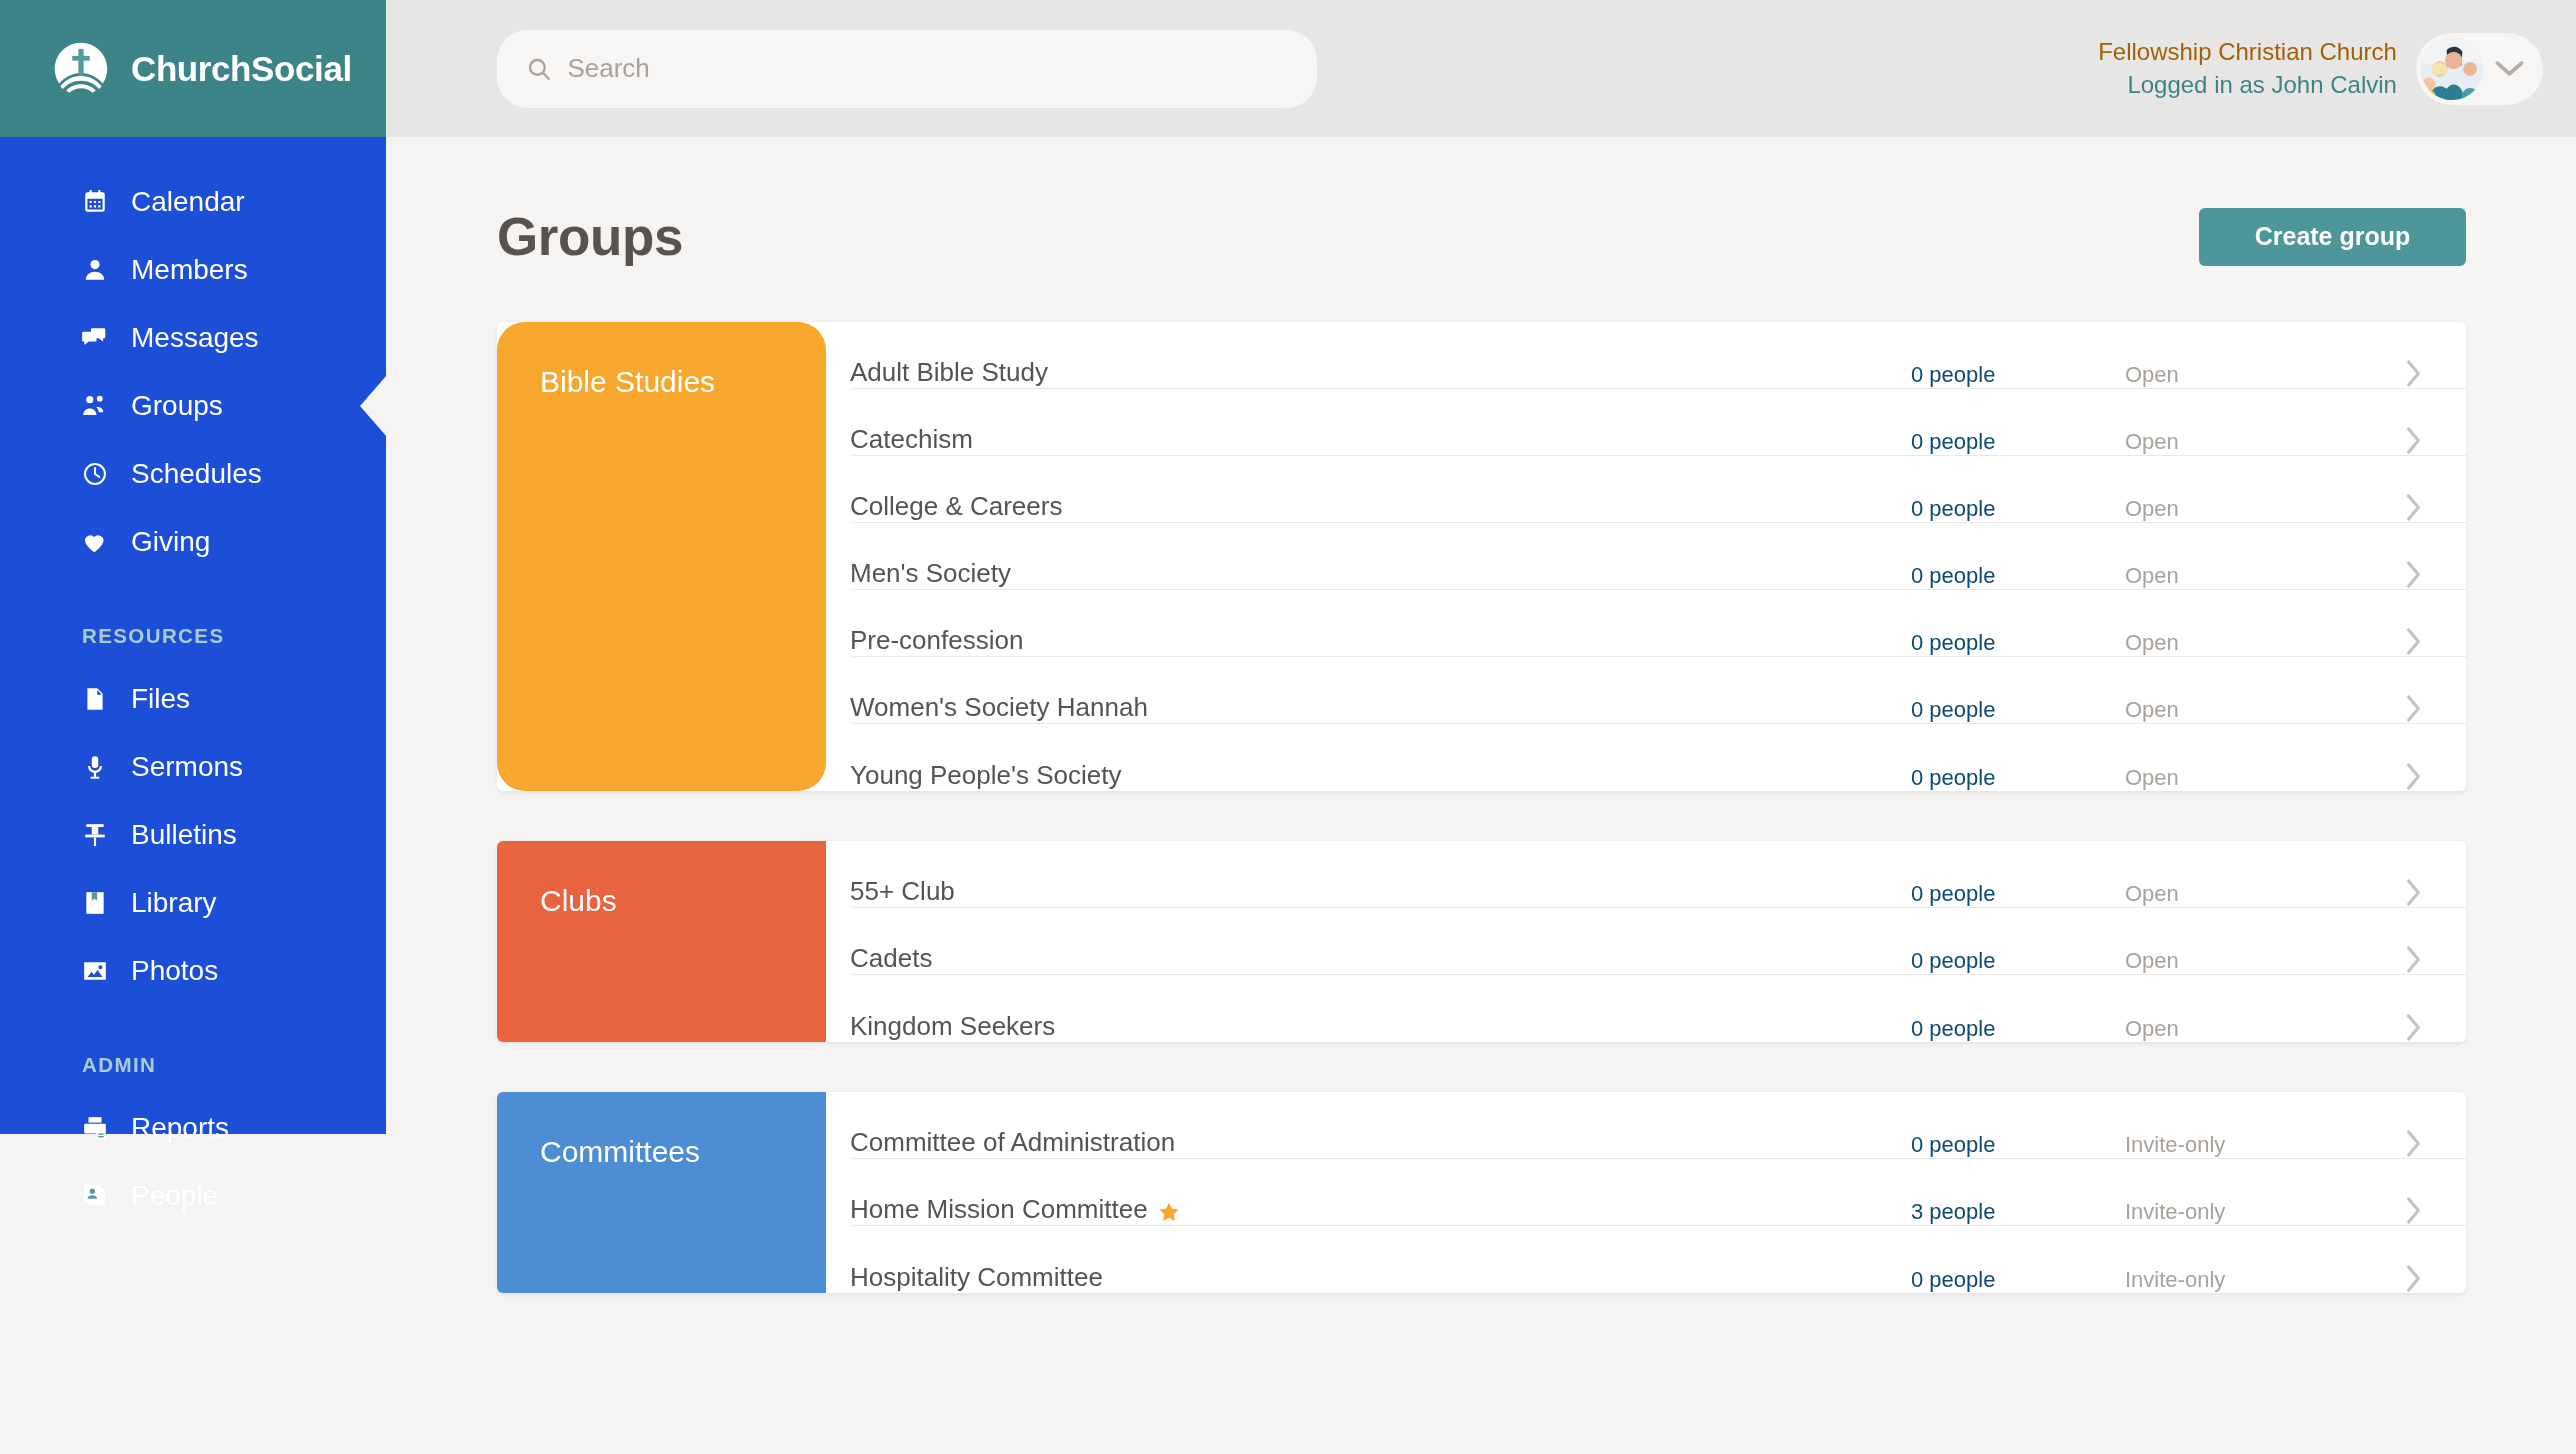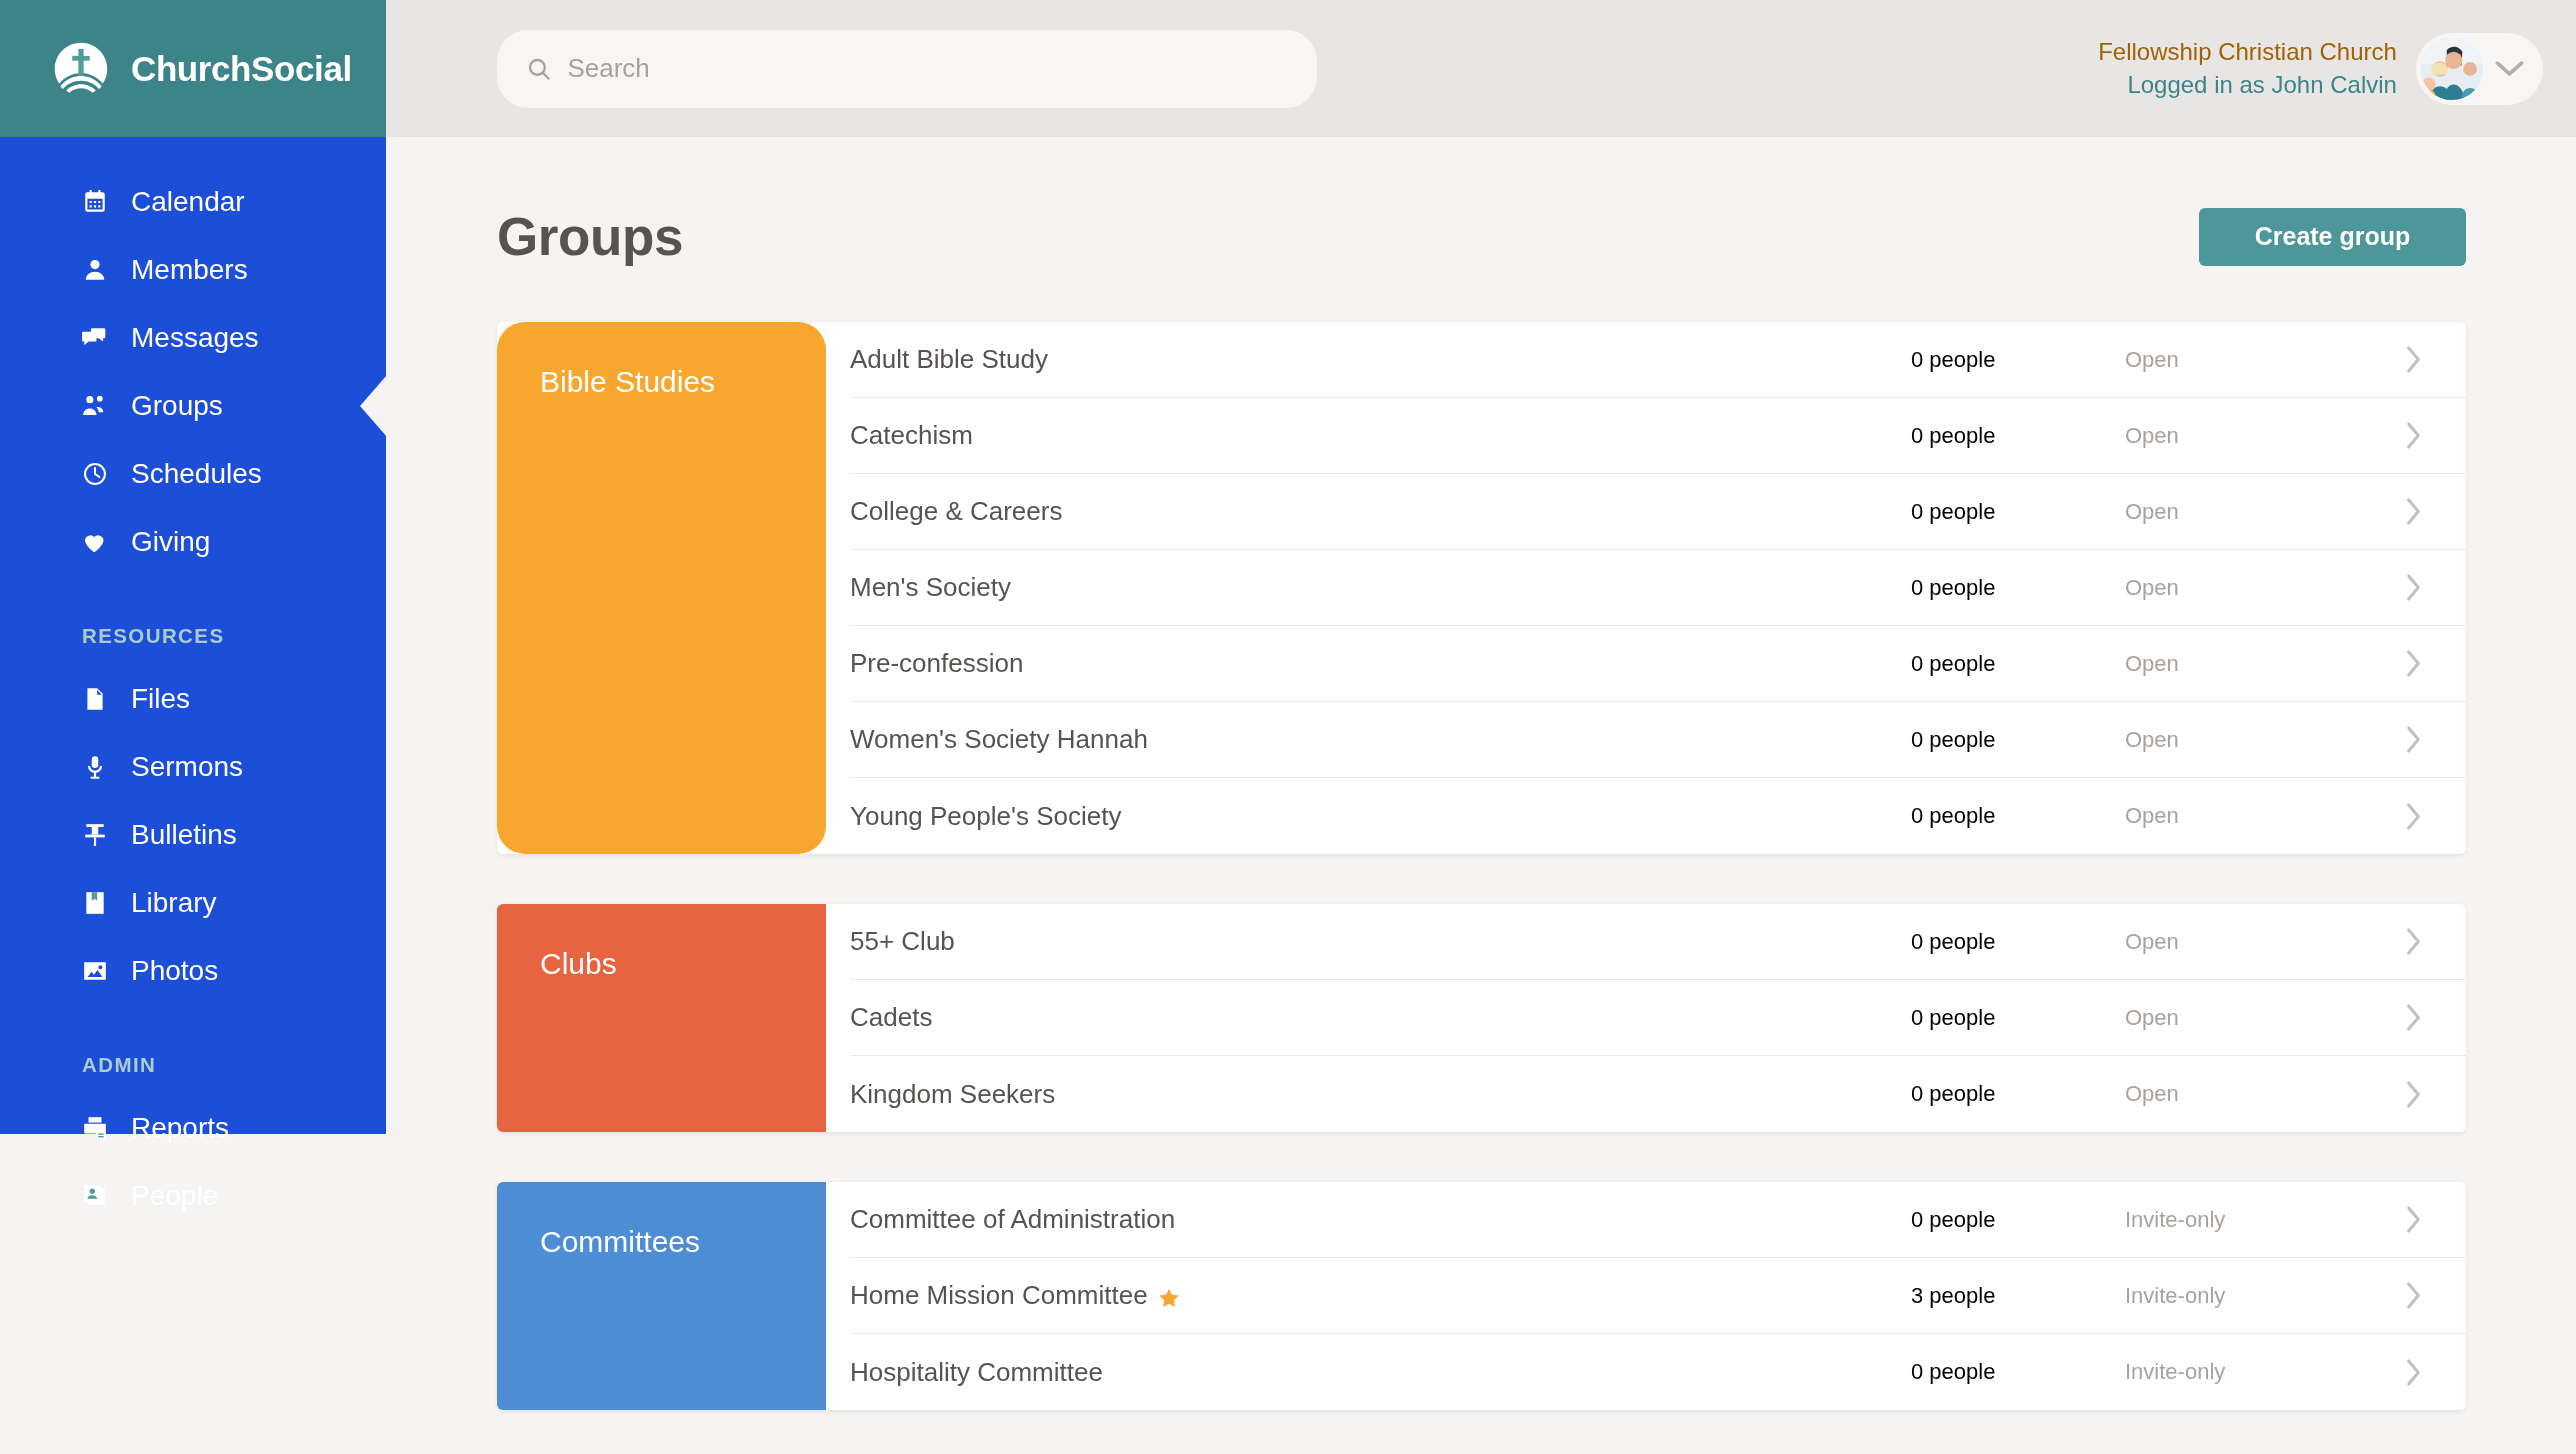--- a/index.html
+++ b/index.html
@@ -163,40 +163,40 @@
   }
   .card-banner {
     width: 329px;
     flex: 0 0 329px;
     padding: 43px 0 0 43px;
     color: #ffffff;
     font-size: 30px;
   }
   .card-rows { flex: 1 1 auto; padding: 0 0 0 24px; }
   .group-row {
-    height: 76px;
-    display: flex;
-    align-items: center;
+    height: 67px;
+    display: flex;
+    align-items: flex-end;
     border-bottom: 1.7px solid #ebe9e7;
     cursor: pointer;
     padding-right: 38px;
   }
   .group-row:last-child { border-bottom: none; }
   .row-name {
     color: #575350;
     font-size: 26px;
     flex: 1 1 auto;
     display: flex;
     align-items: center;
     gap: 10.3px;
     white-space: nowrap;
   }
   .star-icon { width: 22px; height: 22px; flex: 0 0 22px; color: #f7a72e; }
   .row-people {
-    color: #000000;
+    color: #0c4a6e;
     font-size: 22px;
     width: 214px;
     flex: 0 0 214px;
     text-align: left;
   }
   .row-status {
     color: #a9a29c;
     font-size: 22px;
     width: 274px;
     flex: 0 0 274px;

